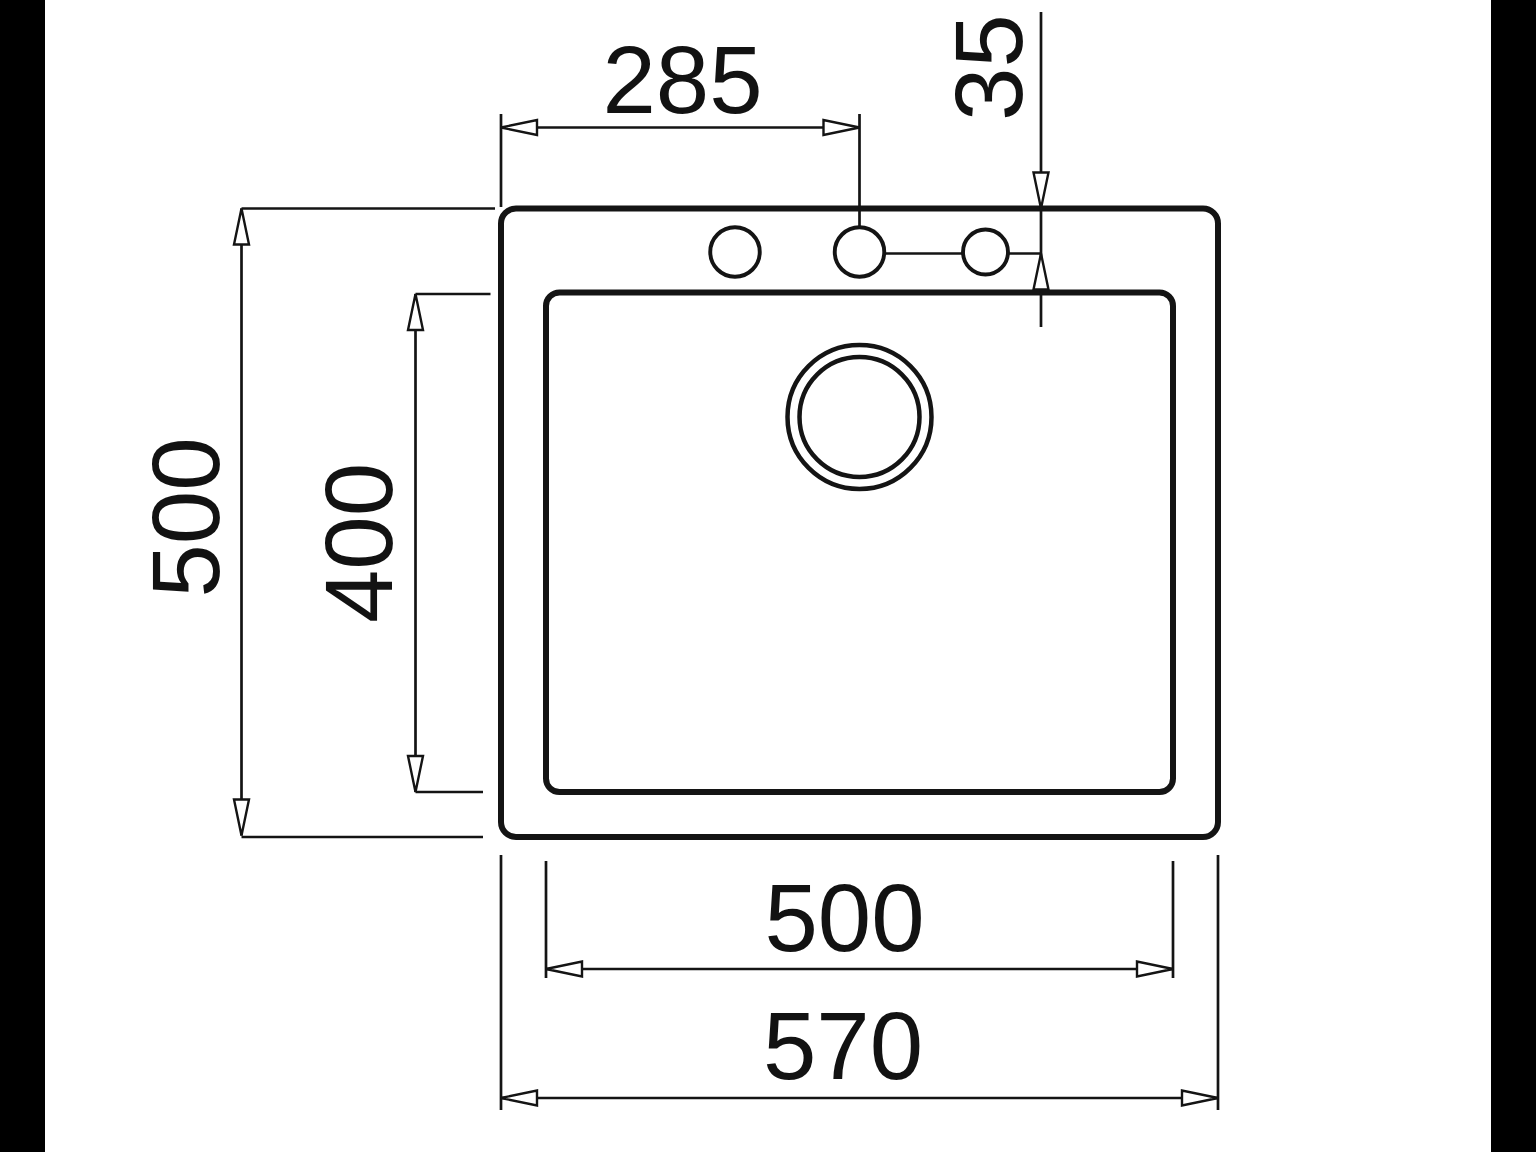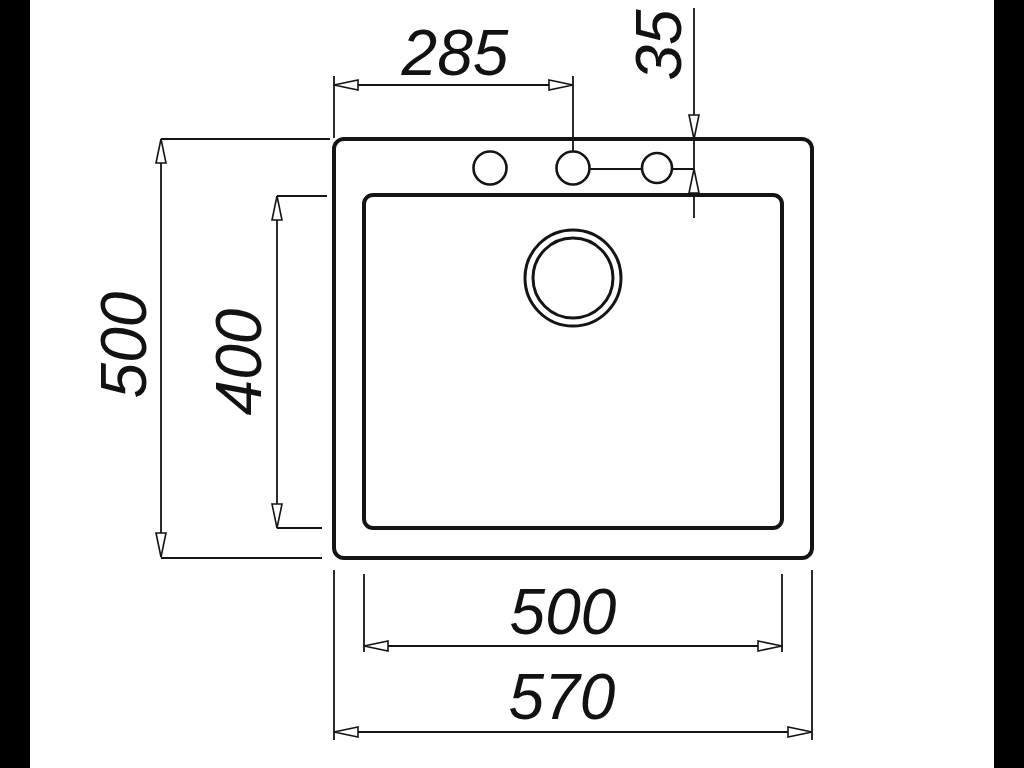--- a/index.html
+++ b/index.html
@@ -1,17 +1,17 @@
 <!DOCTYPE html>
 <html><head>
 <meta charset="utf-8">
 <style>
   html, body { margin: 0; padding: 0; }
   body { width: 1024px; height: 768px; background: #000; overflow: hidden; }
-  .stage { position: relative; width: 1024px; height: 660px; background: #d946ef; font-style: italic; }
+  .stage { position: relative; width: 1024px; height: 660px; background: #d946ef; }
   svg { position: absolute; left: 0; top: 0; display: block; }
   svg text {
     font-family: "Liberation Sans", "DejaVu Sans", sans-serif;
     font-size: 64px;
     fill: #121212;
   }
   .lw { stroke: #141414; }
 </style>
 </head>
 <body>

